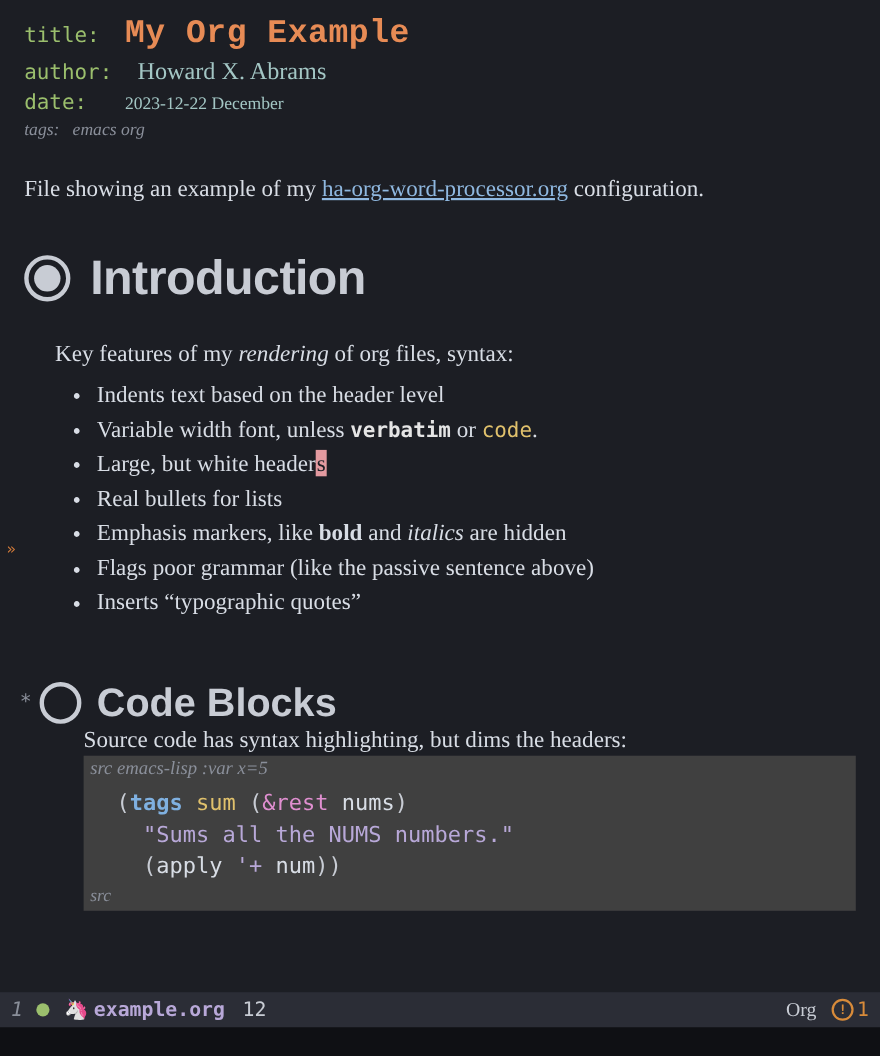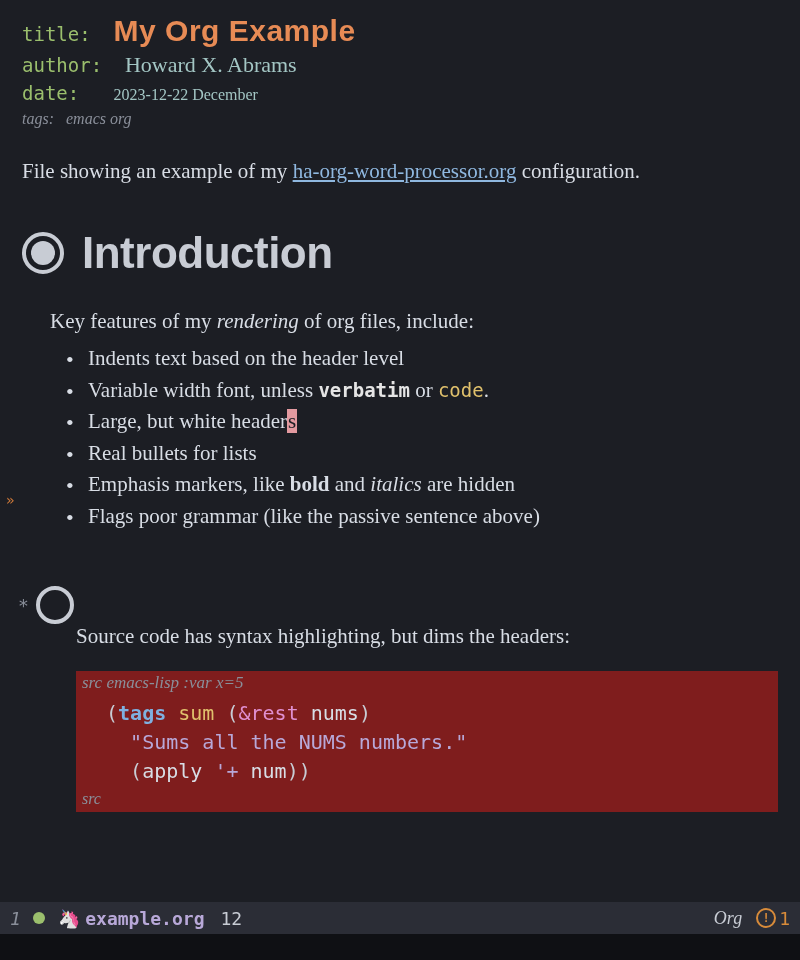--- a/index.html
+++ b/index.html
@@ -30,21 +30,21 @@
   .meta-key {
     color: #9bbf6d;
   }
   .meta-colon {
     color: #9bbf6d;
   }
   .title-value {
     color: #e78b55;
     font-weight: 700;
     font-size: 30px;
-    font-family: Liberation Sans, sans-serif;
+    font-family: Liberation Mono, monospace;
     letter-spacing: 0.5px;
   }
   .author-value {
     color: #a3c6c4;
     font-family: Georgia, serif;
     font-size: 22px;
   }
   .date-value {
     color: #a3c6c4;
     font-family: Georgia, serif;
@@ -172,22 +172,22 @@
     font-weight: 800;
     font-size: 36px;
     color: #c8ccd4;
   }
   .src-intro {
     margin-left: 54px;
     font-size: 21px;
   }
   .src-block {
     margin-left: 54px;
-    margin-top: 22px;
-    background: #7f1d1d;
+    margin-top: 2px;
+    background: #404040;
     padding: 0;
     font-family: "Menlo", "Consolas", monospace;
   }
   .src-header {
     color: #8a8f9a;
     font-style: italic;
     font-size: 17px;
     padding: 2px 6px;
     font-family: Georgia, serif;
   }
@@ -246,21 +246,20 @@
     color: #b8a8d8;
     font-weight: 600;
   }
   .ml-line {
     color: #c8ccd4;
     margin-left: 16px;
   }
   .ml-spacer { flex: 1; }
   .ml-mode {
     color: #c8ccd4;
-    font-style: italic;
     font-family: Georgia, serif;
     margin-right: 14px;
   }
   .ml-warn {
     color: #d88b3a;
     display: flex;
     align-items: center;
     gap: 3px;
   }
   .ml-warn-icon {
@@ -306,43 +305,45 @@
     <div class="intro-para">
       <span>File showing an example of my </span><span class="link">ha-org-word-processor.org</span><span> configuration.</span>
     </div>
 
     <div class="h1">
       <span class="bullet-ring"></span>
       <span class="h1-text">Introduction</span>
     </div>
 
     <div class="body-text">
-      <span>Key features of my </span><em>rendering</em><span> of org files, include:</span>
+      <span>Key features of my </span><em>rendering</em><span> of org files, syntax:</span>
     </div>
 
     <ul class="features">
       <li>Indents text based on the header level</li>
       <li>
         <span>Variable width font, unless </span><span class="verbatim">verbatim</span><span> or </span><span class="code-word">code</span><span>.</span>
       </li>
       <li>
         <span>Large, but white header</span><span class="cursor-mark">s</span>
       </li>
       <li>Real bullets for lists</li>
       <li>
         <span>Emphasis markers, like </span><strong>bold</strong><span> and </span><em>italics</em><span> are hidden</span>
       </li>
       <li>Flags poor grammar (like the passive sentence above)</li>
+      <li>Inserts “typographic quotes”</li>
     </ul>
 
     <span class="gutter-arrow">»</span>
 
     <div class="h2">
       <span class="star">*</span>
       <span class="bullet-ring2"></span>
+      <span class="h2-text">Code Blocks</span>
     </div>
 
     <div class="src-intro">Source code has syntax highlighting, but dims the headers:</div>
 
     <div class="src-block">
       <div class="src-header">
         <span class="kw">src</span><span> emacs-lisp :var x=5</span>
       </div>
       <div class="src-code"><span class="paren">(</span><span class="defun">tags</span><span> </span><span class="fname">sum</span><span class="paren"> (</span><span class="amp">&amp;rest</span><span> </span><span class="argname">nums</span><span class="paren">)</span>
   <span class="docstr">"Sums all the NUMS numbers."</span>

